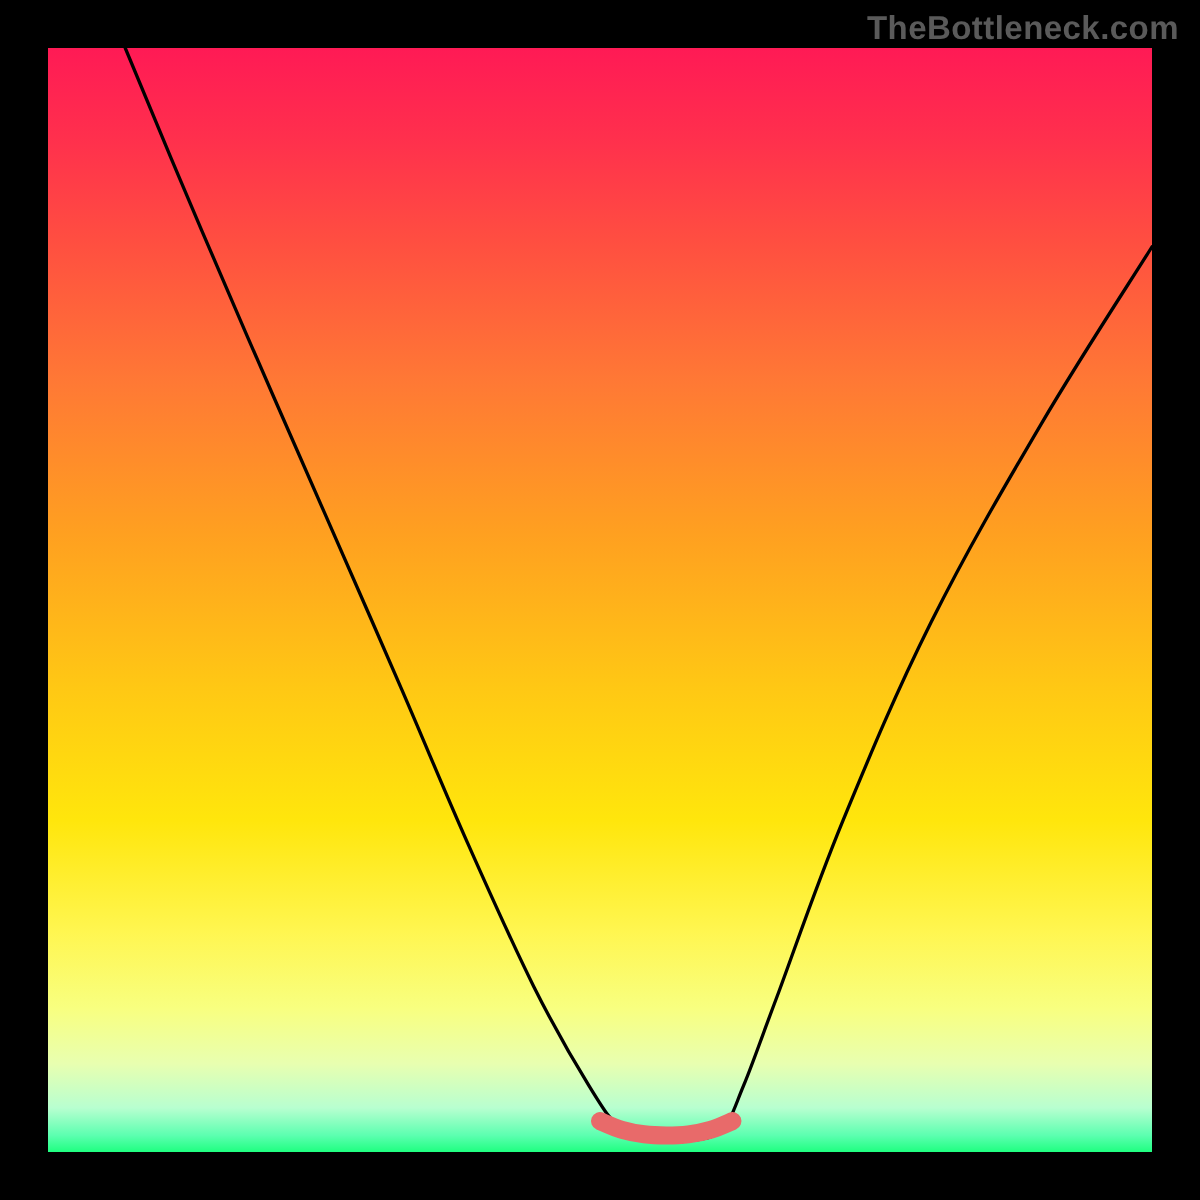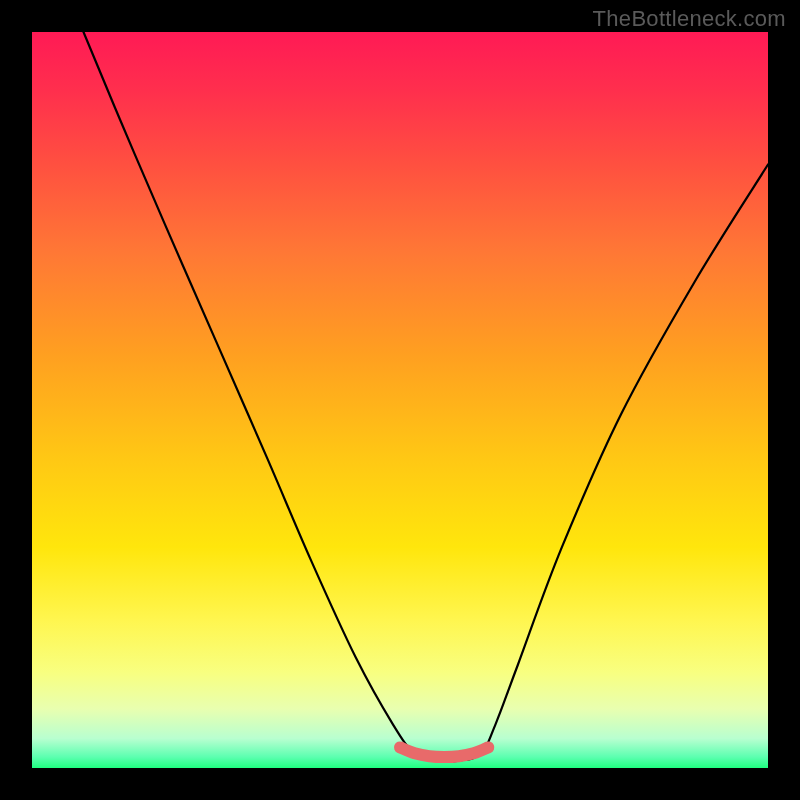--- a/index.html
+++ b/index.html
@@ -16,21 +16,21 @@
     width: 800px;
     height: 800px;
     background: #000;
   }
   .watermark {
     position: absolute;
     top: 6px;
     right: 14px;
     color: #5a5a5a;
     font-size: 22px;
-    font-weight: 400;
+    font-weight: 700;
     letter-spacing: 0.3px;
     z-index: 10;
   }
   .plot {
     position: absolute;
     left: 32px;
     top: 32px;
     width: 736px;
     height: 736px;
     overflow: hidden;

